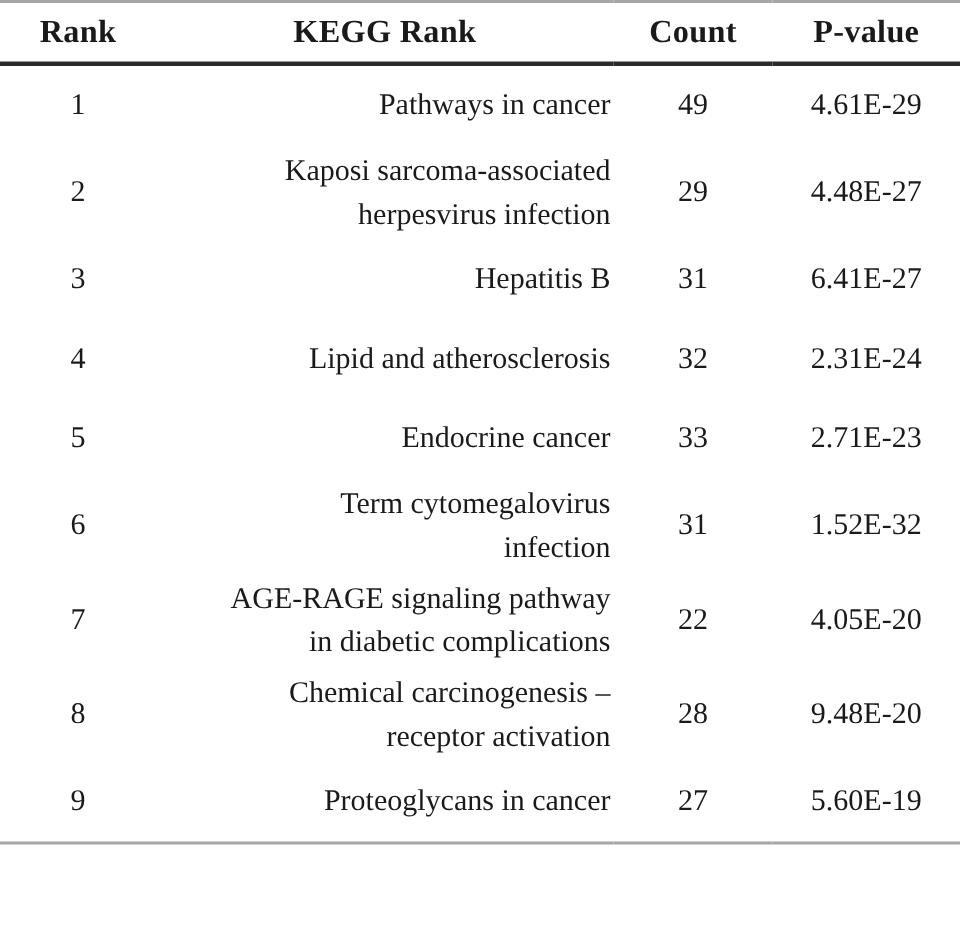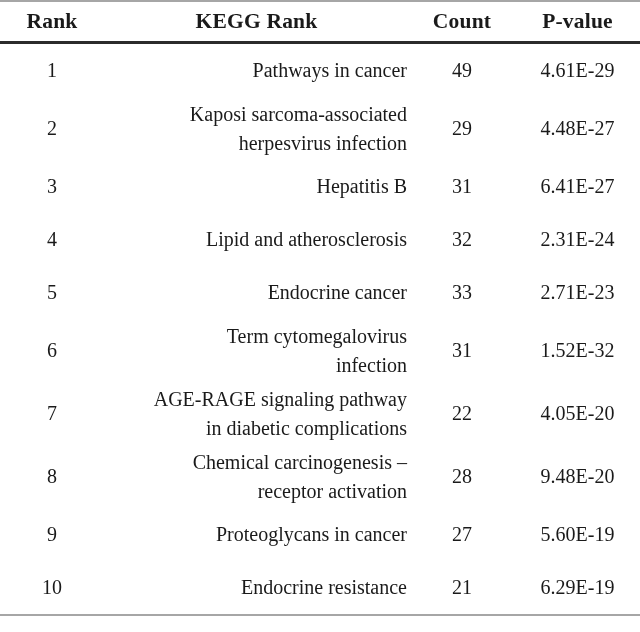--- a/index.html
+++ b/index.html
@@ -188,28 +188,20 @@
           <td class="pval-cell">9.48E-20</td>
         </tr>
         <tr class="row-single">
           <td class="rank-cell">9</td>
           <td class="term-cell">
             <span class="line">Proteoglycans in cancer</span>
           </td>
           <td class="count-cell">27</td>
           <td class="pval-cell">5.60E-19</td>
         </tr>
-        <tr class="row-single">
-          <td class="rank-cell">10</td>
-          <td class="term-cell">
-            <span class="line">Endocrine resistance</span>
-          </td>
-          <td class="count-cell">21</td>
-          <td class="pval-cell">6.29E-19</td>
-        </tr>
       </tbody>
 
     <tfoot>
       <tr class="bottom-rule-row">
         <td></td>
         <td></td>
         <td></td>
         <td></td>
       </tr>
     </tfoot>

